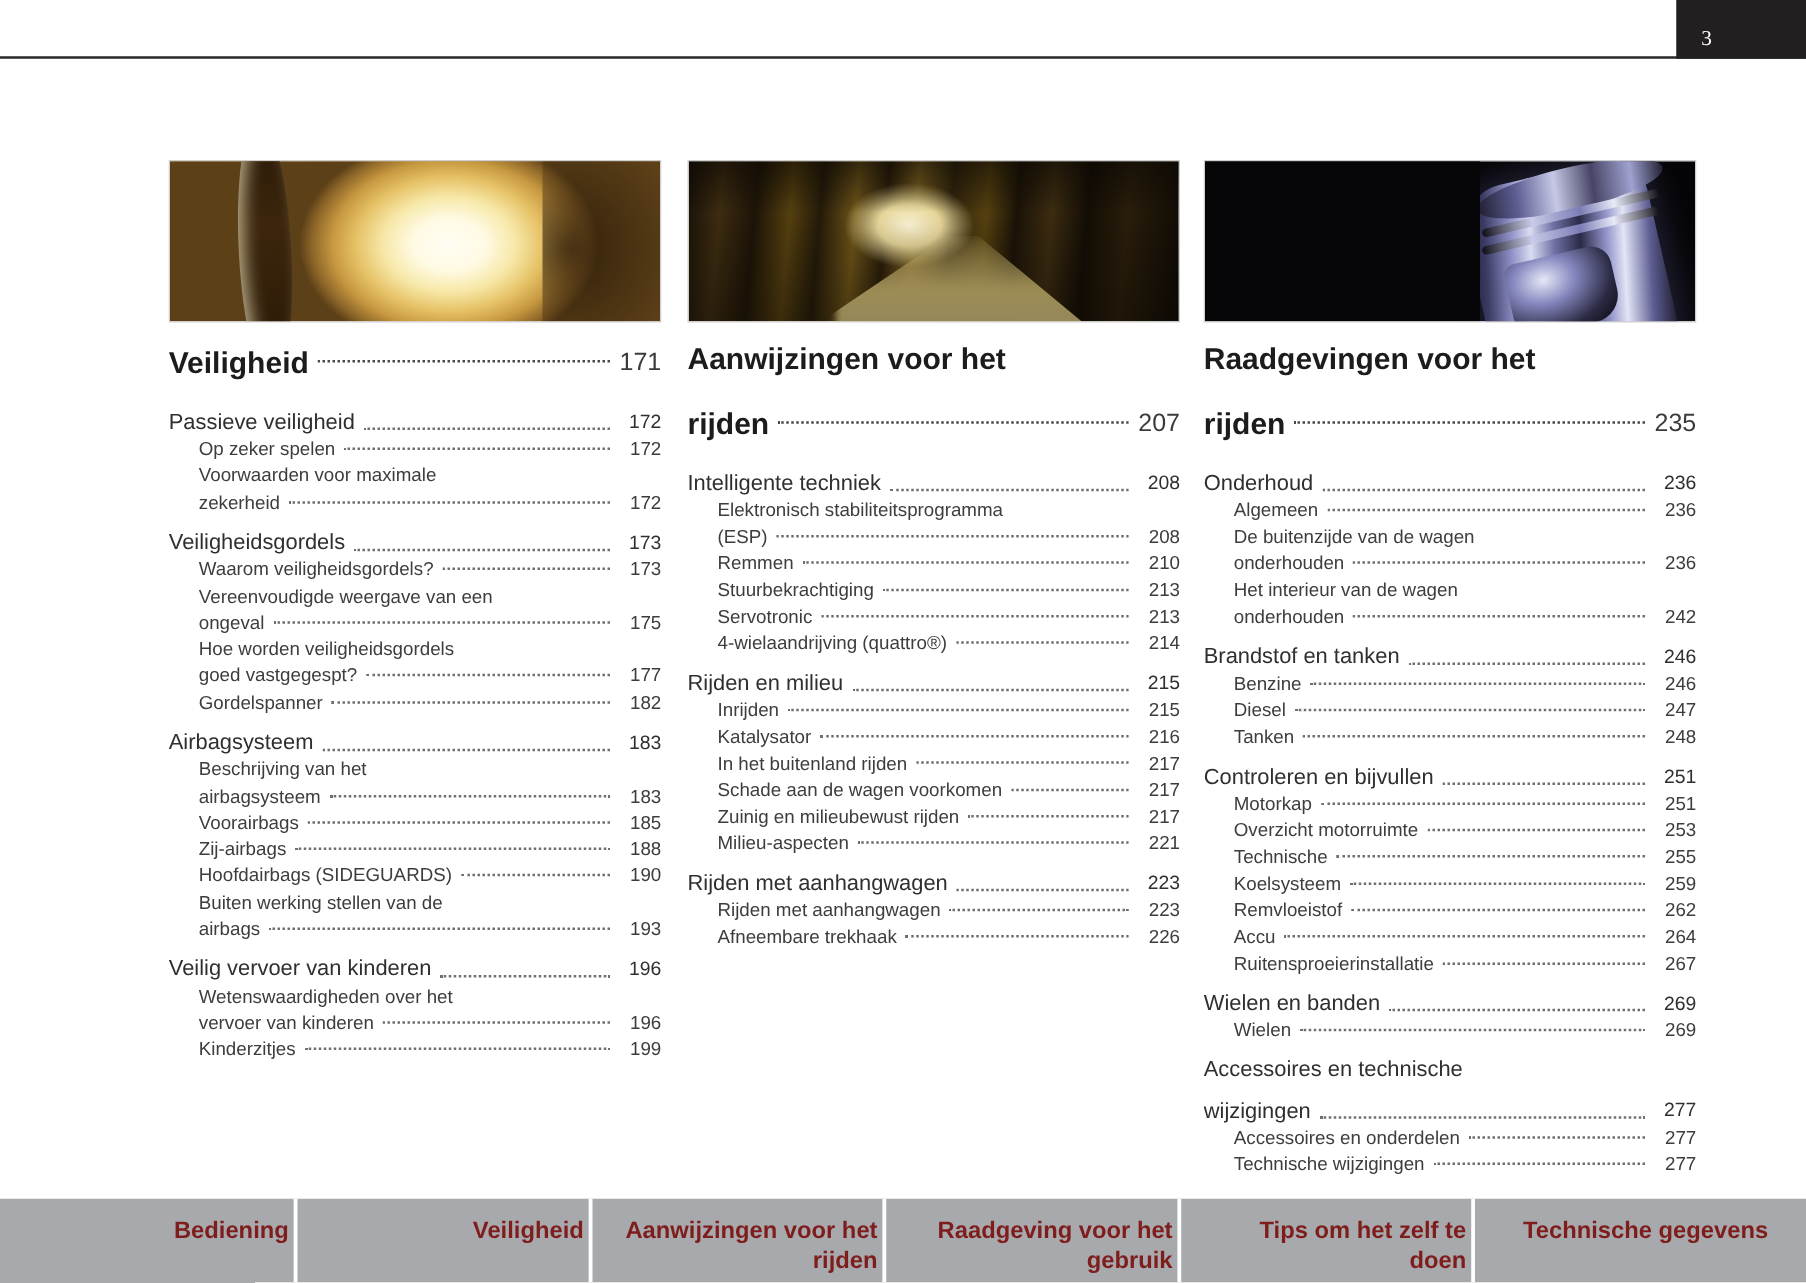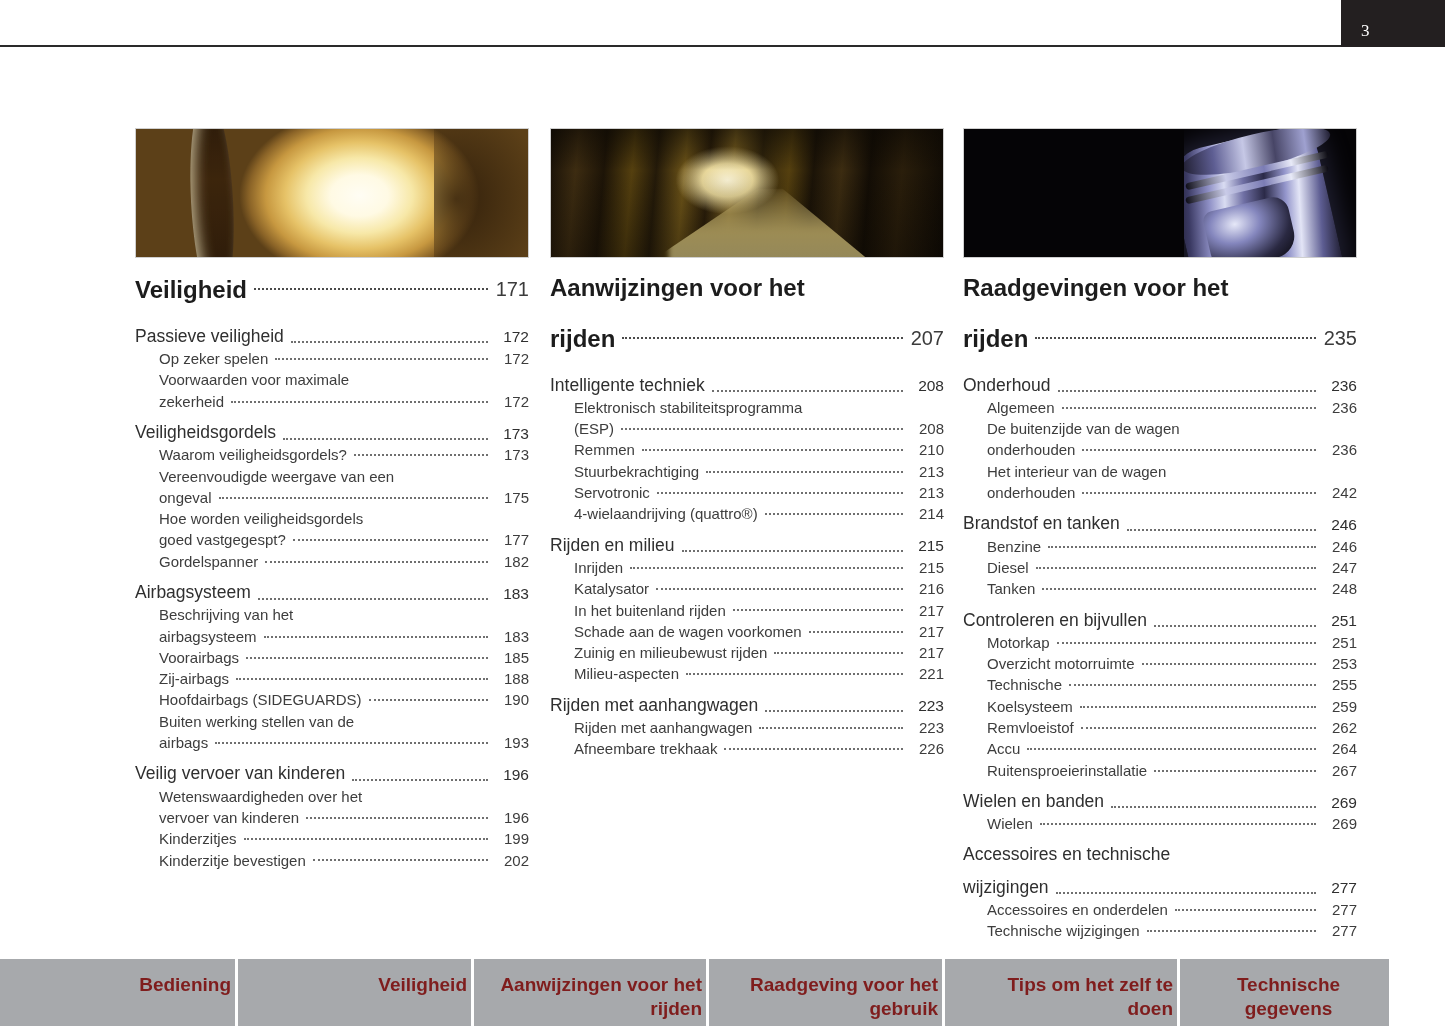--- a/index.html
+++ b/index.html
@@ -237,21 +237,21 @@
     box-sizing: border-box;
     line-height: 1.25;
     position: relative;
   }
   .tab + .tab { border-left: 3px solid #ffffff; }
   #tab-0 { width: 235px; }
   #tab-1 { width: 236px; }
   #tab-2 { width: 235px; }
   #tab-3 { width: 236px; }
   #tab-4 { width: 235px; }
-  #tab-5 { width: 212px; text-align: center; }
+  #tab-5 { width: 268px; text-align: center; }
   #tab-4 { }
 </style>
 </head>
 <body>
 
 <div id="header-rule"></div>
 
 <div id="page-number-block">
   <span class="num">3</span>
 </div>
@@ -367,25 +367,20 @@
       </div>
       <div class="row lvl-2">
         <span class="txt">vervoer van kinderen</span>
         <span class="leader"></span>
         <span class="pg">196</span>
       </div>
       <div class="row lvl-2">
         <span class="txt">Kinderzitjes</span>
         <span class="leader"></span>
         <span class="pg">199</span>
-      </div>
-      <div class="row lvl-2">
-        <span class="txt">Kinderzitje bevestigen</span>
-        <span class="leader"></span>
-        <span class="pg">202</span>
       </div>
     </div>
 </div>
 
 <div class="column" id="col-1">
   <div class="banner">
     <div class="banner-inner bn-road"></div>
   </div>
   <div class="toc" id="toc-1">
       <div class="row lvl-title nolead">

